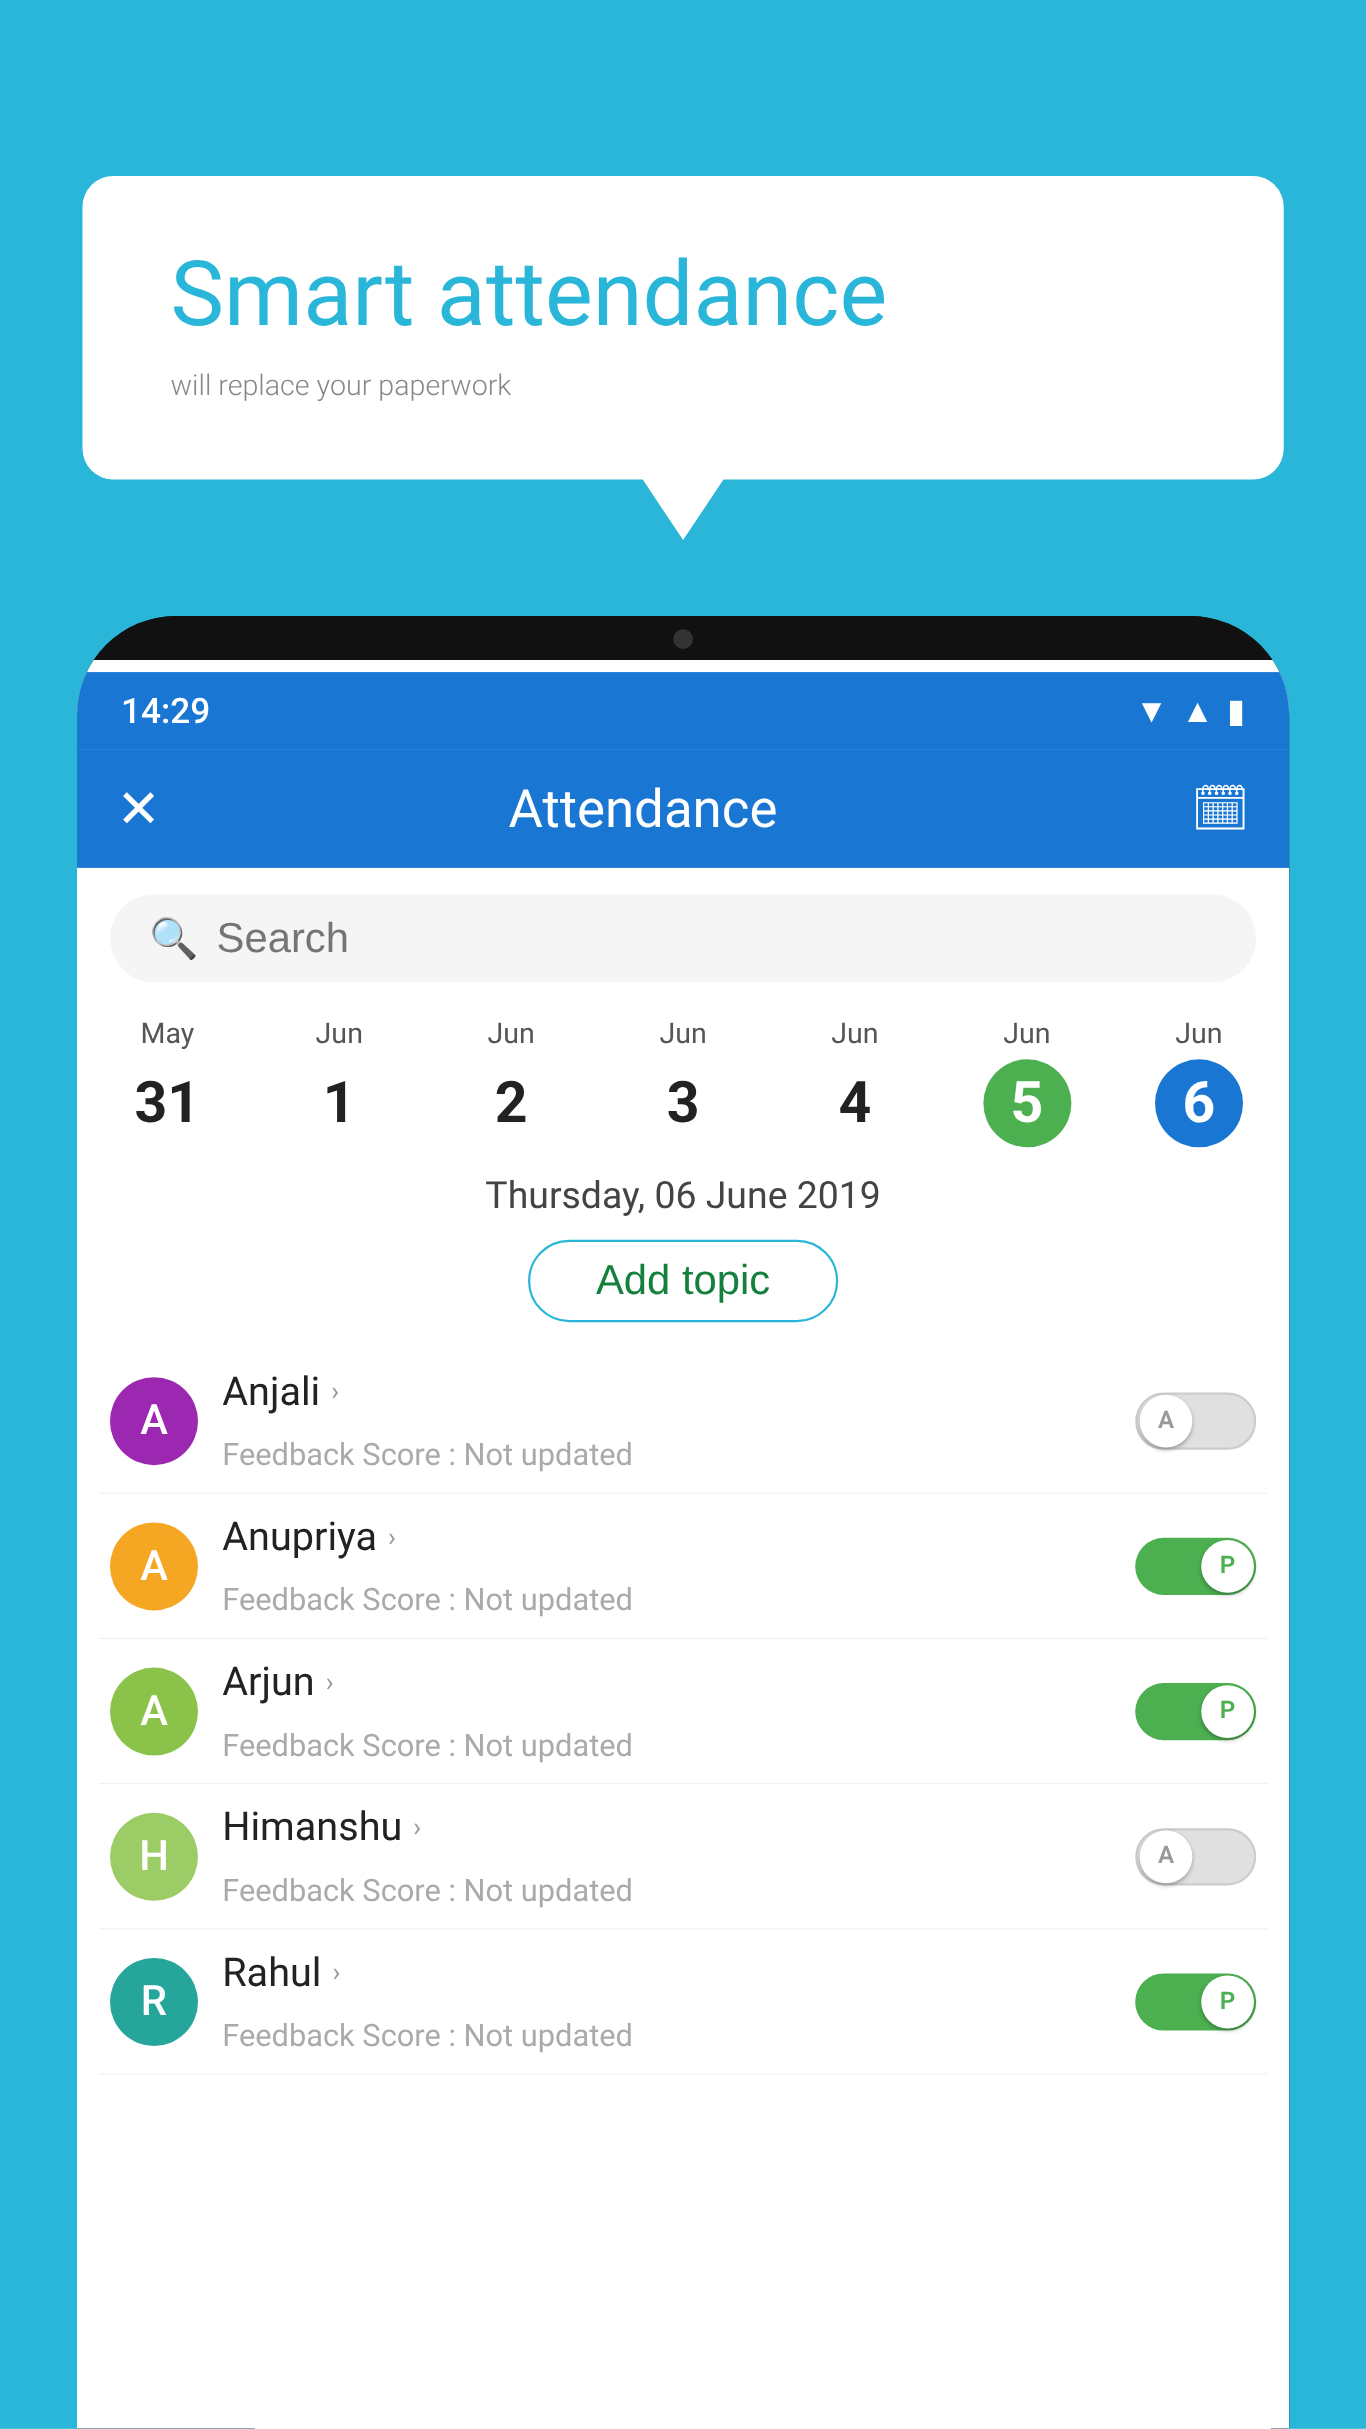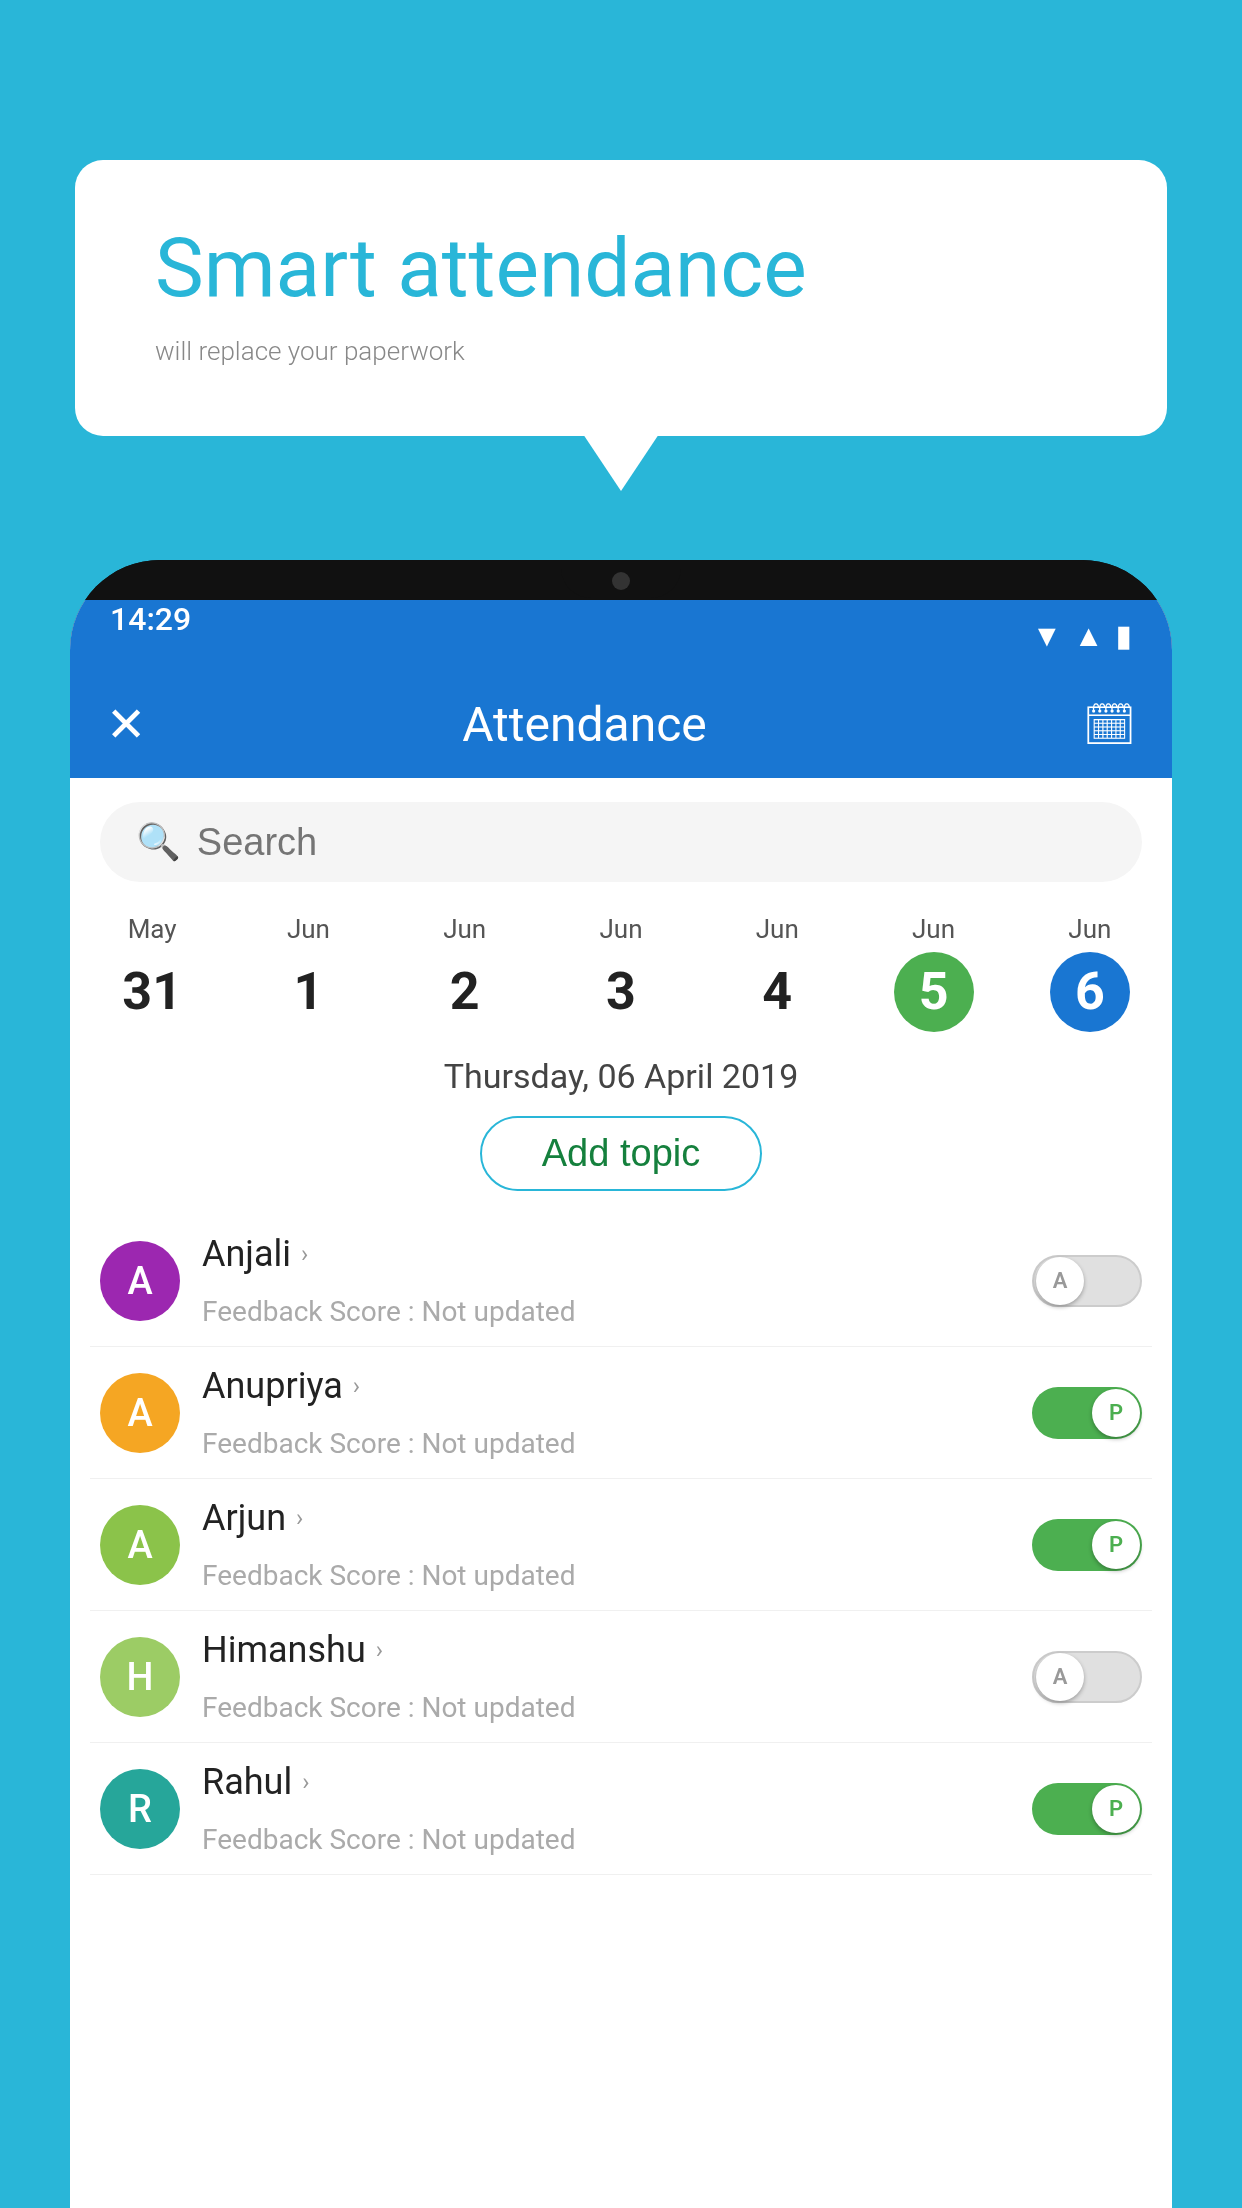--- a/index.html
+++ b/index.html
@@ -56,23 +56,25 @@
       border-radius: 90px 90px 0 0;
       padding: 0;
       overflow: hidden;
     }
 
     
     .status-bar {
       background: #1976d2;
       height: 70px;
       display: flex;
+      align-items: center;
       justify-content: space-between;
       padding: 0 40px;
       position: relative;
+      margin-top: 11px;
     }
     .status-time {
       color: white;
       font-size: 32px;
       font-weight: 500;
     }
     .status-icons {
       display: flex;
       align-items: center;
       gap: 12px;
@@ -384,21 +386,21 @@
         <div class="calendar-day">
           <div class="cal-month">Jun</div>
           <div class="cal-date today">5</div>
         </div>
         <div class="calendar-day">
           <div class="cal-month">Jun</div>
           <div class="cal-date selected">6</div>
         </div>
       </div>
 
-    <div class="date-label">Thursday, 06 April 2019</div>
+    <div class="date-label">Thursday, 06 June 2019</div>
 
     <button class="add-topic-btn">Add topic</button>
 
 
     <div class="student-list" id="student-list">
     <div class="student-item">
           <div class="avatar purple">A</div>
           <div class="student-info">
             <div class="student-name">Anjali <span class="chevron">›</span></div>
             <div class="feedback-score">Feedback Score : Not updated</div>

